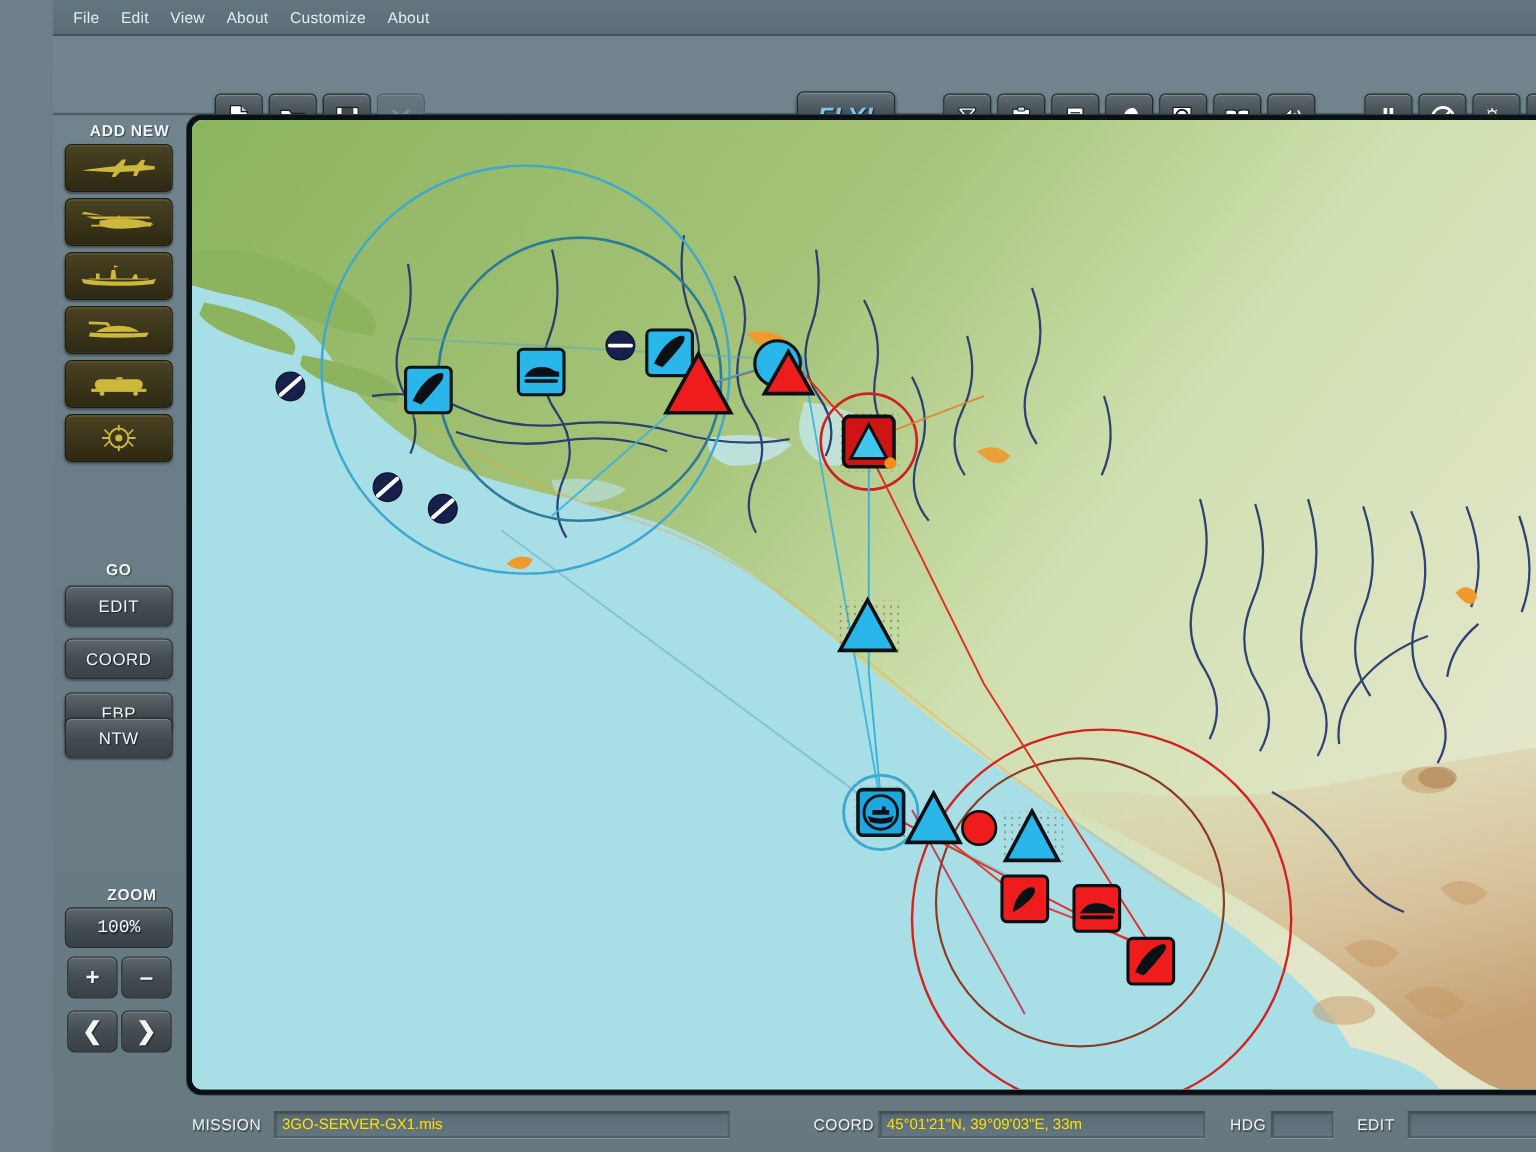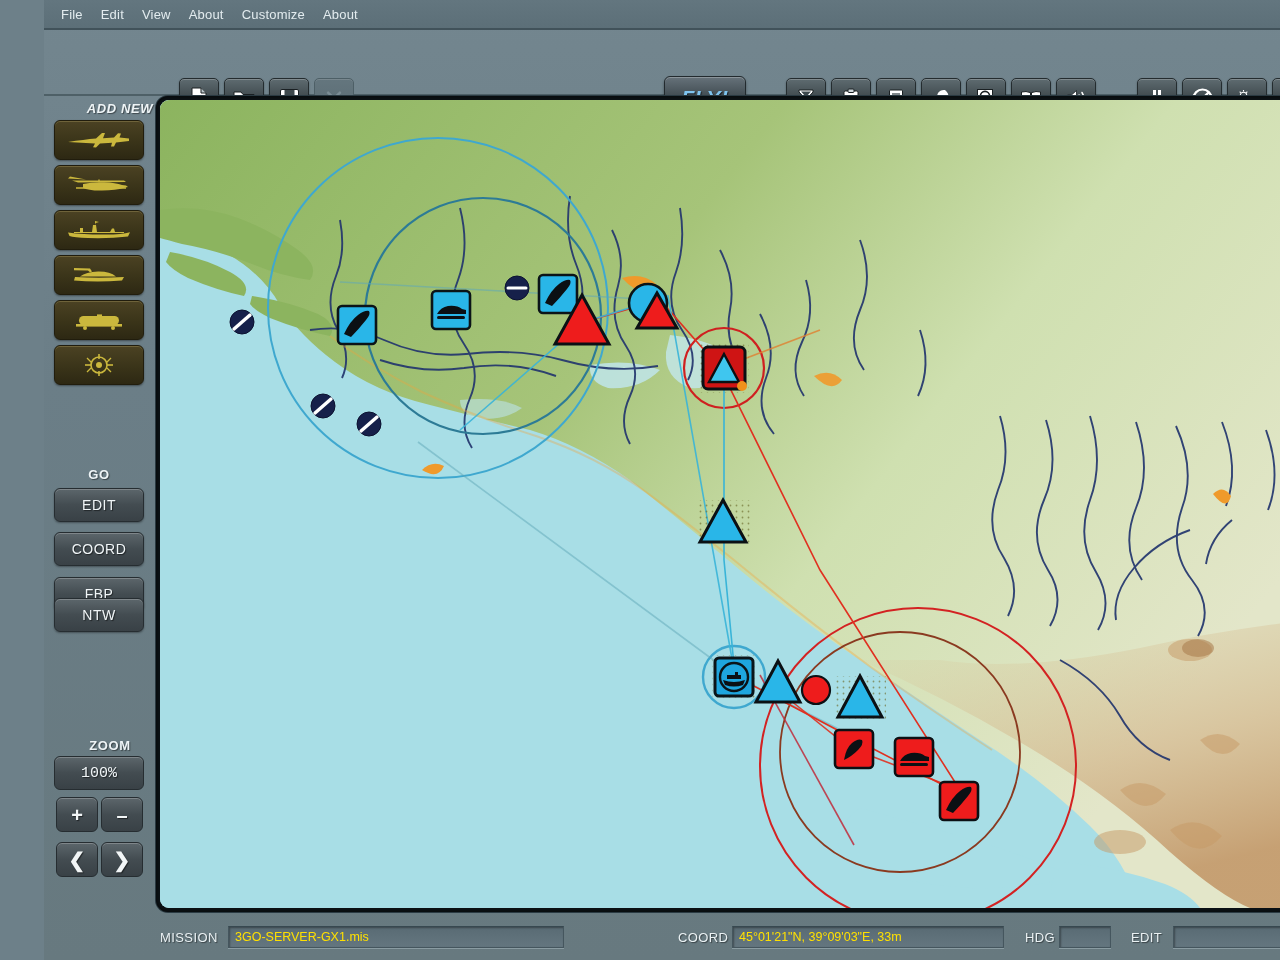--- a/index.html
+++ b/index.html
@@ -52,21 +52,21 @@
     border:1px solid #222a2e;border-radius:6px;
     box-shadow:inset 0 1px 0 rgba(255,255,255,.25), 0 2px 3px rgba(0,0,0,.4);
     display:flex;align-items:center;justify-content:center;cursor:pointer;}
   .flybtn span{color:#7fc4ef;font-size:21px;font-style:italic;font-weight:bold;
     text-shadow:1px 1px 1px rgba(0,0,0,.6);letter-spacing:.5px;}
 
   
   .leftpanel{position:absolute;left:0;top:94px;width:110px;height:866px;}
   .panel-label{text-align:center;color:#eef4f6;font-size:13px;font-weight:bold;
     letter-spacing:.6px;text-shadow:1px 1px 1px rgba(0,0,0,.45);}
-  .addnew-label{position:absolute;left:12px;top:7px;width:128px;font-style:italic;}
+  .addnew-label{position:absolute;left:0;top:7px;width:128px;}
   .addbtn{position:absolute;left:10px;width:88px;height:38px;
     background:linear-gradient(180deg,#4b4223 0%,#3a3419 55%,#2d2813 100%);
     border:1px solid #211d0d;border-radius:6px;
     box-shadow:inset 0 1px 0 rgba(255,235,150,.2), 0 1px 2px rgba(0,0,0,.4);
     display:flex;align-items:center;justify-content:center;cursor:pointer;}
   .addbtn svg{display:block;}
 
   .go-label{position:absolute;left:0;top:373px;width:110px;}
   .gobtn{position:absolute;left:10px;width:88px;height:32px;
     background:linear-gradient(180deg,#5c666b 0%,#434c51 50%,#394146 100%);
@@ -540,21 +540,21 @@
             <rect x="-19" y="-19" width="38" height="38" rx="4" fill="#ee1c1c" stroke="#0b1014" stroke-width="2.6"></rect>
             <path d="M-13 9 q6 -13 14 -19 q7 -5 11 -4 q2 3 -3 9 q-8 10 -15 17 Z" fill="#0b1014"></path>
           </g>
         </g>
       </svg>
     </div>
   </div>
 
   <div class="bottombar">
     <div class="fieldlabel" style="left:116px">MISSION</div>
-    <div class="fieldbox" style="left:184px;width:336px">
+    <div class="fieldbox" style="left:184px;width:380px">
       <span>3GO-SERVER-GX1.mis</span>
     </div>
 
     <div class="fieldlabel" style="left:634px">COORD</div>
     <div class="fieldbox" style="left:688px;width:272px">
       <span>45°01'21"N, 39°09'03"E, 33m</span>
     </div>
 
     <div class="fieldlabel" style="left:981px">HDG</div>
     <div class="fieldbox" style="left:1015px;width:52px">

